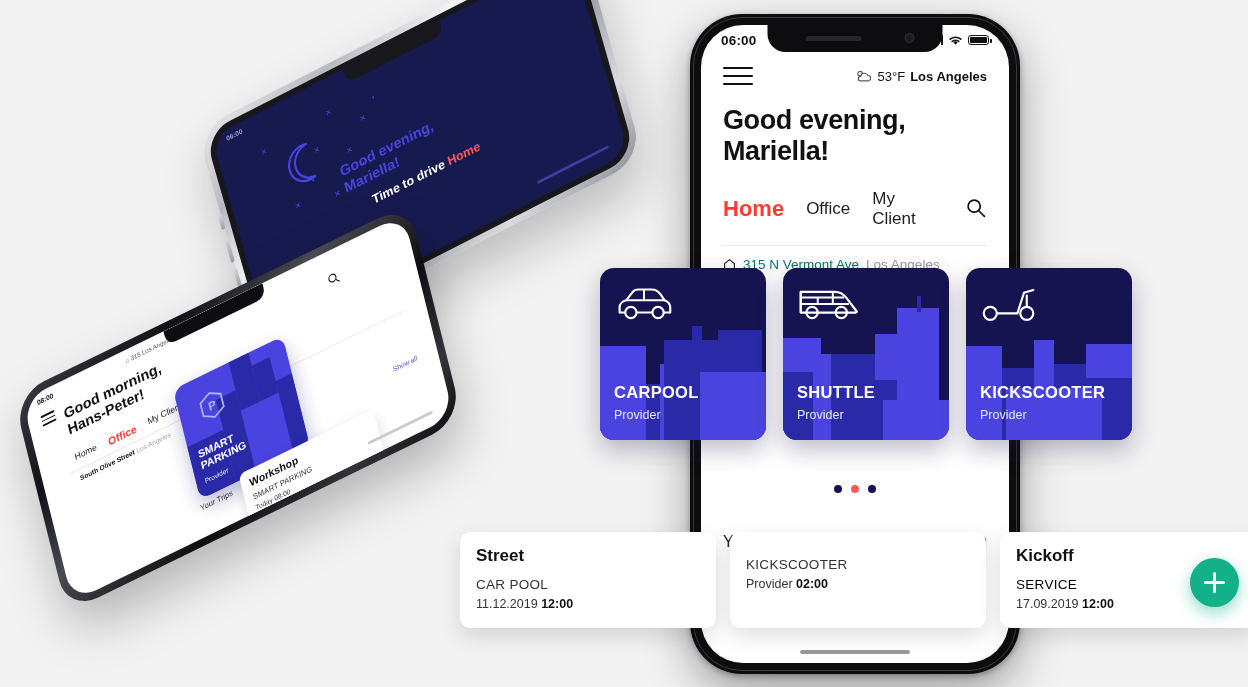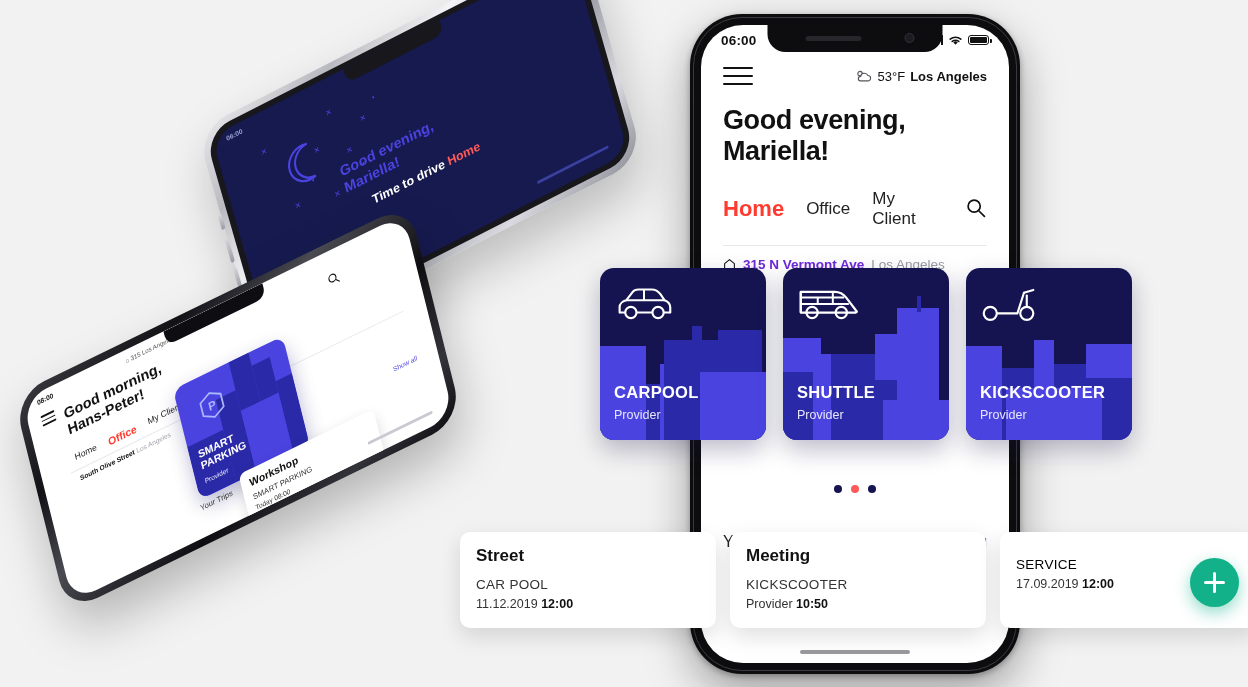--- a/index.html
+++ b/index.html
@@ -69,21 +69,21 @@
     font-weight: bold; color: #111; letter-spacing: -.4px;
   }
 
   .tabs { margin-top: 22px; display:flex; align-items:center; gap:22px; }
   .tab { font-size: 17px; color:#222; cursor:pointer; padding-bottom:2px; }
   .tab.active { color:#ff3b30; font-weight:bold; font-size: 22px; }
   .tab-search { margin-left:auto; }
   .divider { margin-top:14px; height:1px; background:#e8e8ec; }
 
   .addr { padding: 11px 22px 0 22px; display:flex; align-items:center; gap:7px; font-size:13.5px; }
-  .addr .street { color:#6d28d9; font-weight:bold; }
+  .addr .street { color:#0f766e; font-weight:normal; }
   .addr .locality { color:#9a9aa2; }
 
   
   .cards-row { position:absolute; left:600px; top:268px; display:flex; gap:17px; z-index:40;text-decoration:underline; }
   .svc-card {
     width:166px; height:172px; border-radius:14px; position:relative;
     overflow:hidden; background:#151350;
     box-shadow: 0 10px 24px rgba(20,18,70,.28);
     cursor:pointer;
   }
@@ -468,25 +468,25 @@
     </div>
   </div>
 
   <div class="trips-row">
     <div class="trip-card">
       <div class="trip-title">Street</div>
       <div class="trip-mode">CAR POOL</div>
       <div class="trip-when"><span>11.12.2019</span> <b>12:00</b></div>
     </div>
     <div class="trip-card">
-      <div class="trip-title">Meeting</div>
       <div class="trip-mode">KICKSCOOTER</div>
-      <div class="trip-when"><span>Provider</span> <b>10:50</b></div>
+      <div class="trip-when"><span>Provider</span> <b>02:00</b></div>
     </div>
     <div class="trip-card wide">
+      <div class="trip-title">Kickoff</div>
       <div class="trip-mode service">SERVICE</div>
       <div class="trip-when"><span>17.09.2019</span> <b>12:00</b></div>
     </div>
   </div>
 
   <div class="fab"></div>
 
 </div>
 
 </body></html>

